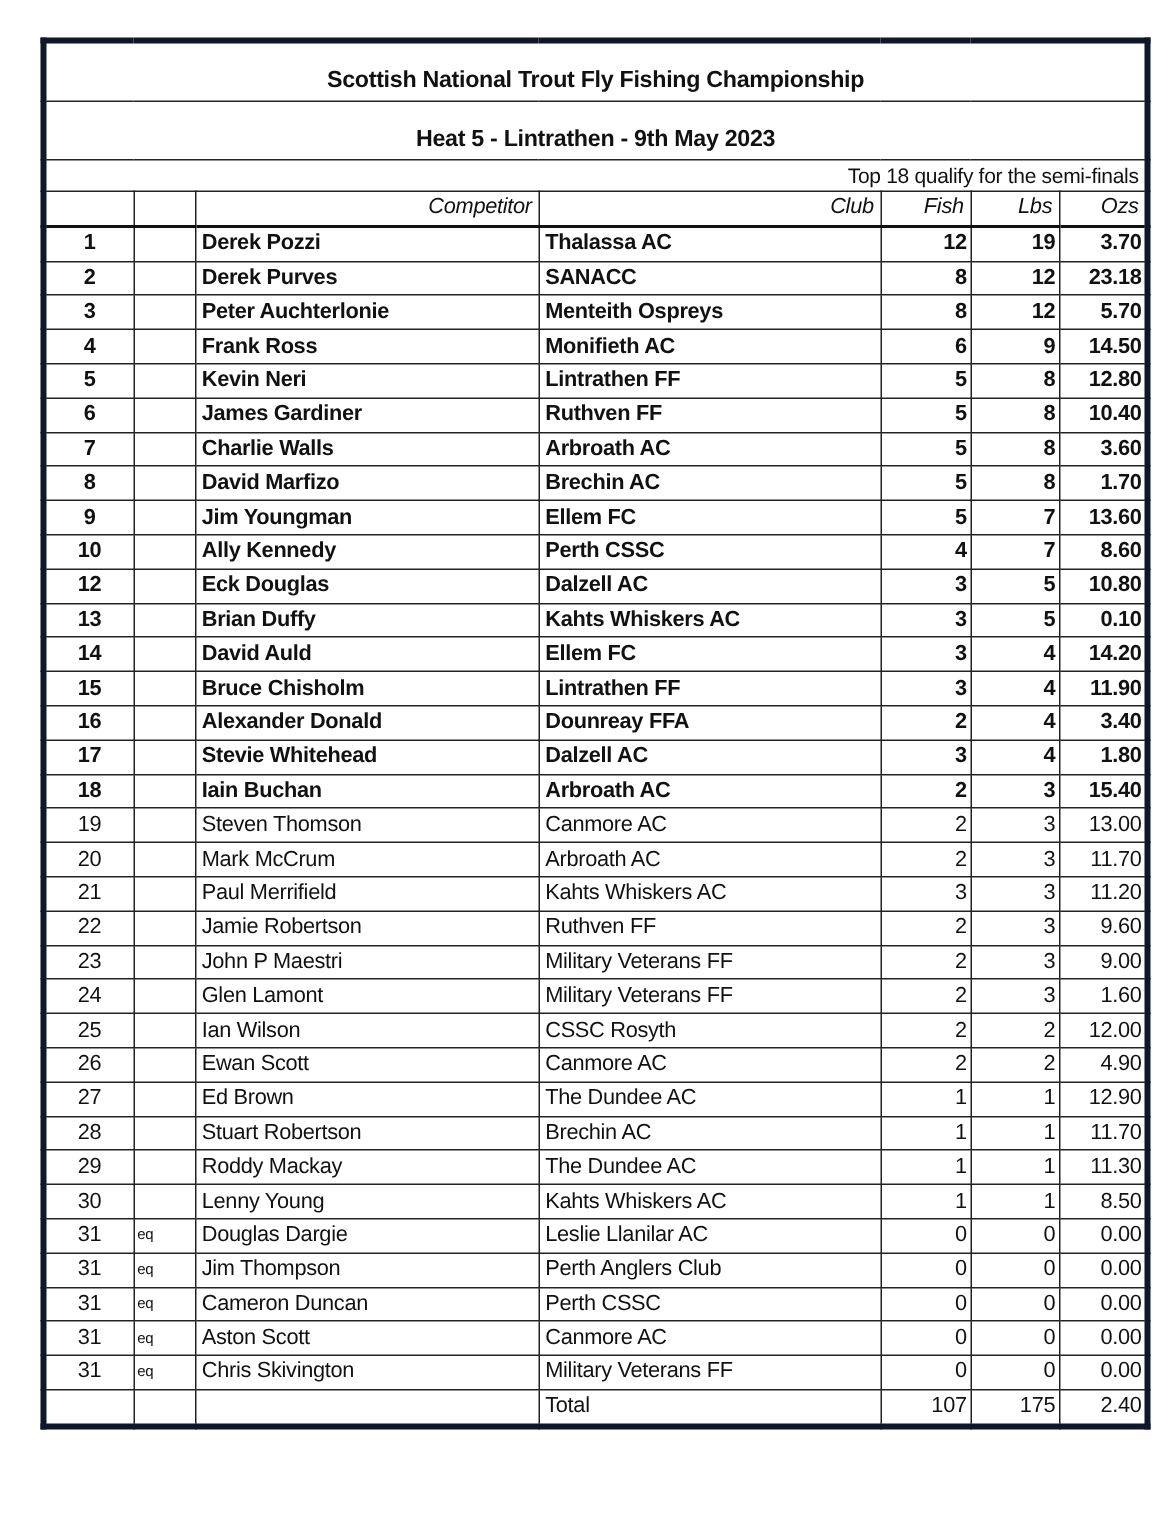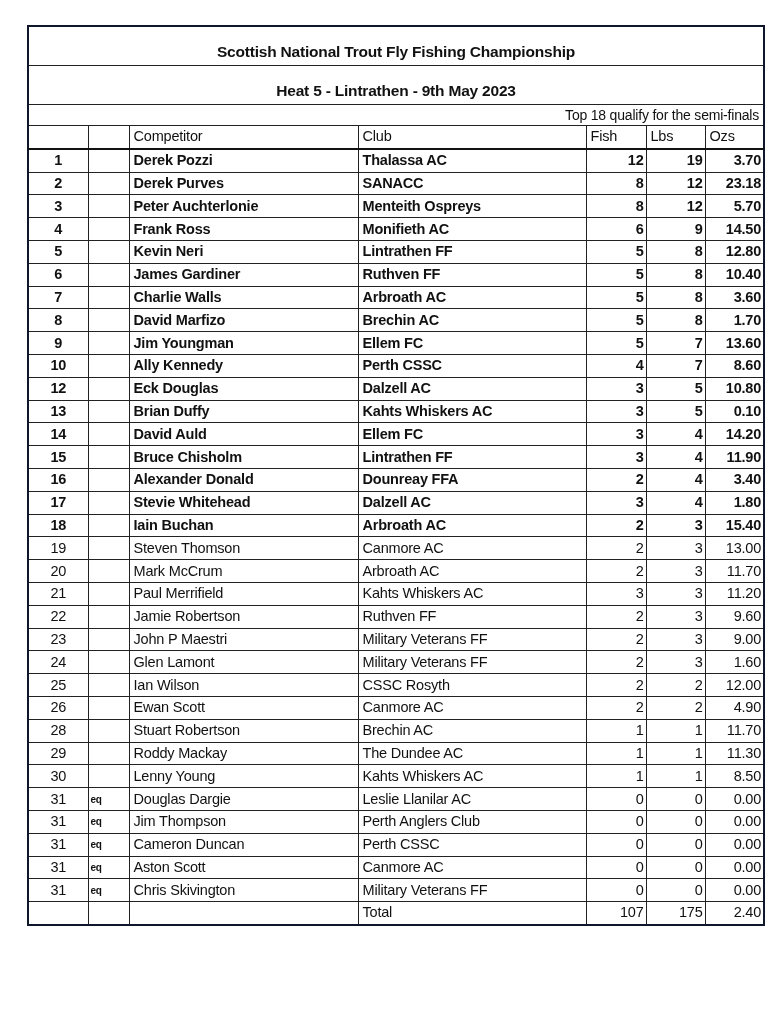--- a/index.html
+++ b/index.html
@@ -1,35 +1,35 @@
 <!DOCTYPE html>
 <html><head>
 <meta charset="utf-8">
 <style>
   html, body { margin: 0; padding: 0; background: #ffffff; }
   body { width: 779px; height: 1012px; position: relative; overflow: hidden;
          font-family: "Liberation Sans Narrow", "Liberation Sans", sans-serif; color: #111; }
   table.results {
     position: absolute; left: 27px; top: 25px;
     width: 736px; border-collapse: collapse; table-layout: fixed;
-    border: 2px solid #0f172a;
+    border: 4px solid #0f172a;
   }
   table.results td {
     border: 1px solid #222; padding: 0 4px; white-space: nowrap; overflow: hidden;
     font-size: 14.5px; height: 21.8px; line-height: 21px;
     font-stretch: condensed; letter-spacing: -0.2px;
   }
   .title-cell { text-align: center; font-weight: bold; font-size: 15.5px !important; vertical-align: bottom; padding-bottom: 3px !important; }
   tr.t1 td { height: 35px; }
   tr.t2 td { height: 35px; }
   tr.t3 td { height: 35px; }
   tr.sub td { text-align: right; font-size: 14px; height: 20px; line-height: 20px; }
-  tr.hdr td { text-align: left; }
+  tr.hdr td { text-align: right; font-style: italic; }
   .c-pos { text-align: center; }
-  .c-eq { font-size: 10px !important; padding-left: 2px !important; font-weight: bold; }
+  .c-eq { font-size: 10px !important; padding-left: 2px !important; }
   .num { text-align: right; padding-right: 2px !important; }
   tr.q td { font-weight: bold; }
   tr.q td.c-eq { font-weight: normal; }
   tr.q td.c-pos { font-weight: bold; }
   tr.hdr td { border-bottom: 2px solid #111; }
 </style>
 </head>
 <body>
 
 <table class="results">
@@ -280,20 +280,29 @@
       <tr>
         <td class="c-pos">26</td>
         <td class="c-eq"></td>
         <td>Ewan Scott</td>
         <td>Canmore AC</td>
         <td class="num">2</td>
         <td class="num">2</td>
         <td class="num">4.90</td>
       </tr>
       <tr>
+        <td class="c-pos">27</td>
+        <td class="c-eq"></td>
+        <td>Ed Brown</td>
+        <td>The Dundee AC</td>
+        <td class="num">1</td>
+        <td class="num">1</td>
+        <td class="num">12.90</td>
+      </tr>
+      <tr>
         <td class="c-pos">28</td>
         <td class="c-eq"></td>
         <td>Stuart Robertson</td>
         <td>Brechin AC</td>
         <td class="num">1</td>
         <td class="num">1</td>
         <td class="num">11.70</td>
       </tr>
       <tr>
         <td class="c-pos">29</td>

